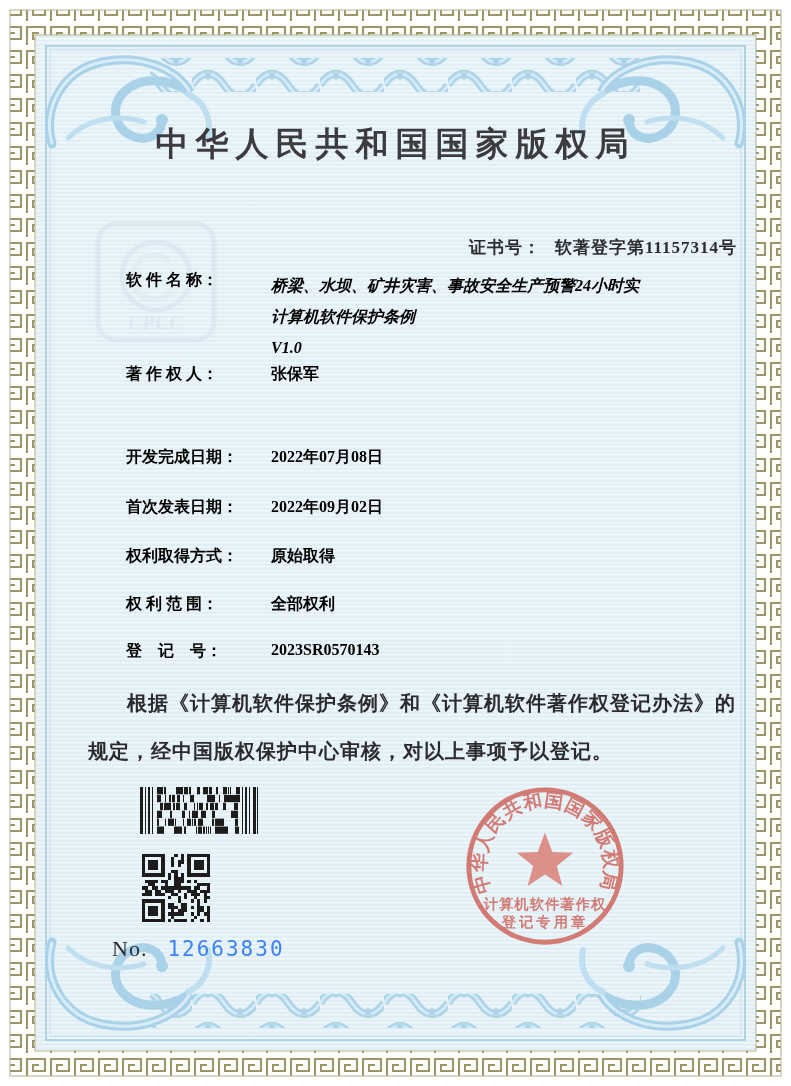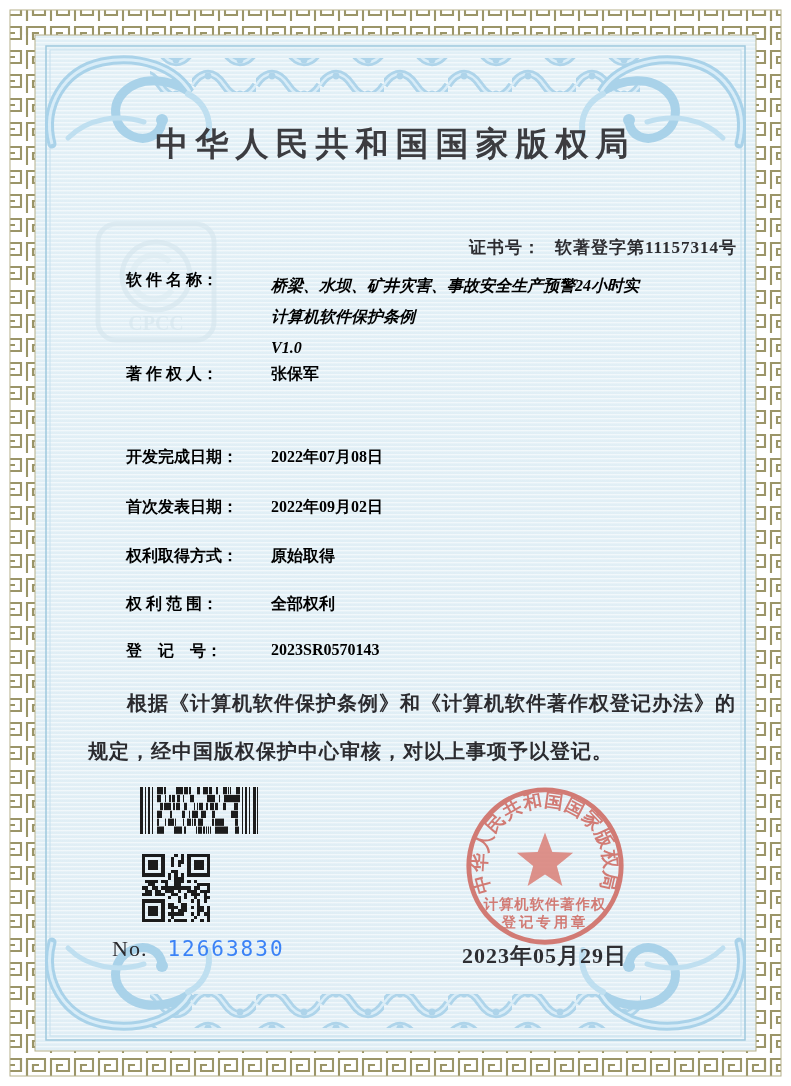--- a/index.html
+++ b/index.html
@@ -431,15 +431,14 @@
         <circle cx="90" cy="88" r="77" fill="none" stroke="#cf6b63" stroke-width="5"></circle>
         <text font-size="19" font-weight="bold" fill="#cf6b63" letter-spacing="1">
           <textPath href="#sealArc" startOffset="0" textLength="238" lengthAdjust="spacingAndGlyphs">中华人民共和国国家版权局</textPath>
         </text>
         <path fill="#db837b" transform="translate(90,84)" d="M0,-30 L7.4,-10.2 L28.5,-9.3 L12,3.9 L17.6,24.3 L0,12.6 L-17.6,24.3 L-12,3.9 L-28.5,-9.3 L-7.4,-10.2 Z"></path>
         <text x="90" y="131" text-anchor="middle" font-size="14.5" font-weight="bold" fill="#cf6b63" letter-spacing="1">计算机软件著作权</text>
         <text x="90" y="150" text-anchor="middle" font-size="14.5" font-weight="bold" fill="#cf6b63" letter-spacing="3">登记专用章</text>
       </svg>
     </div>
 
-    <div class="issue-date">2023年05月29日</div>
   </div>
 </div>
 
 </body></html>

